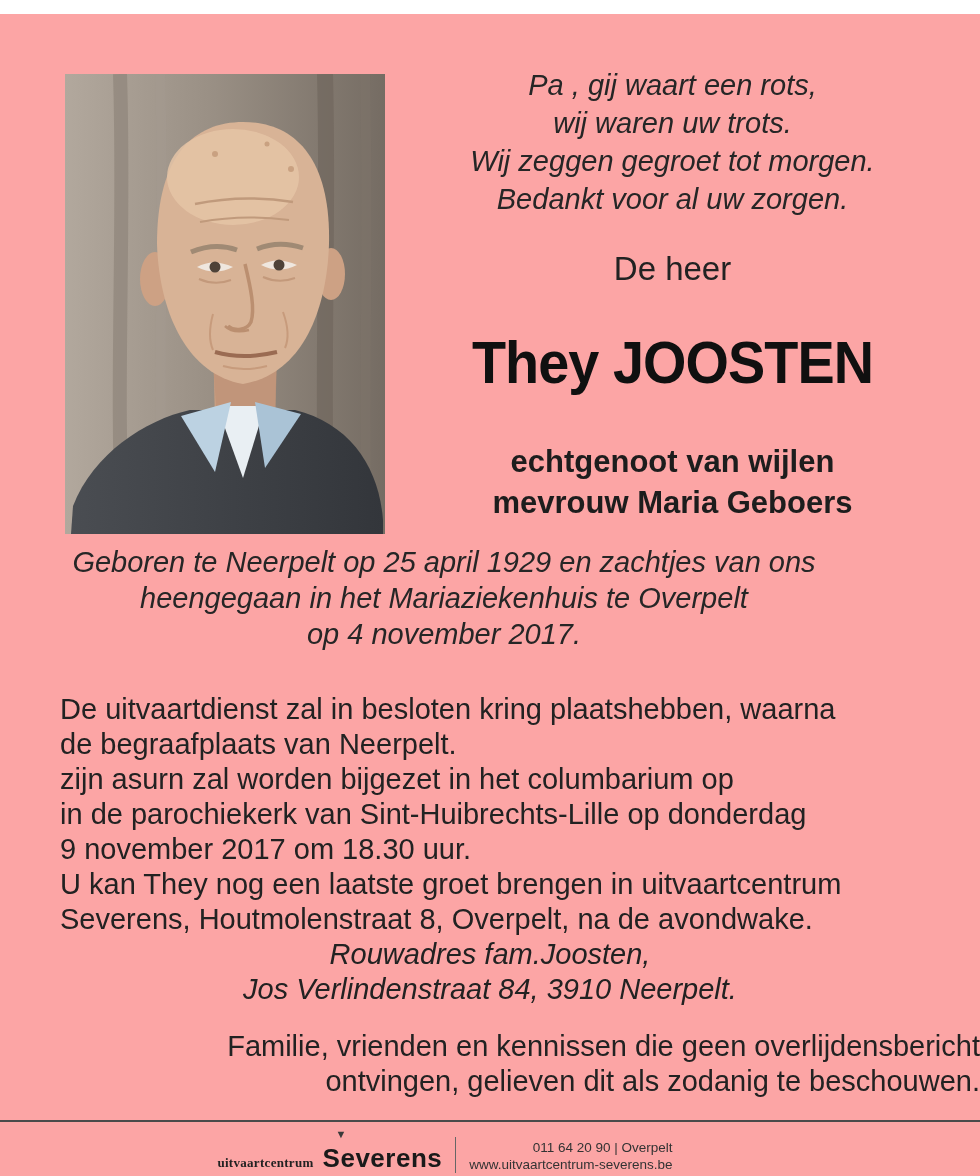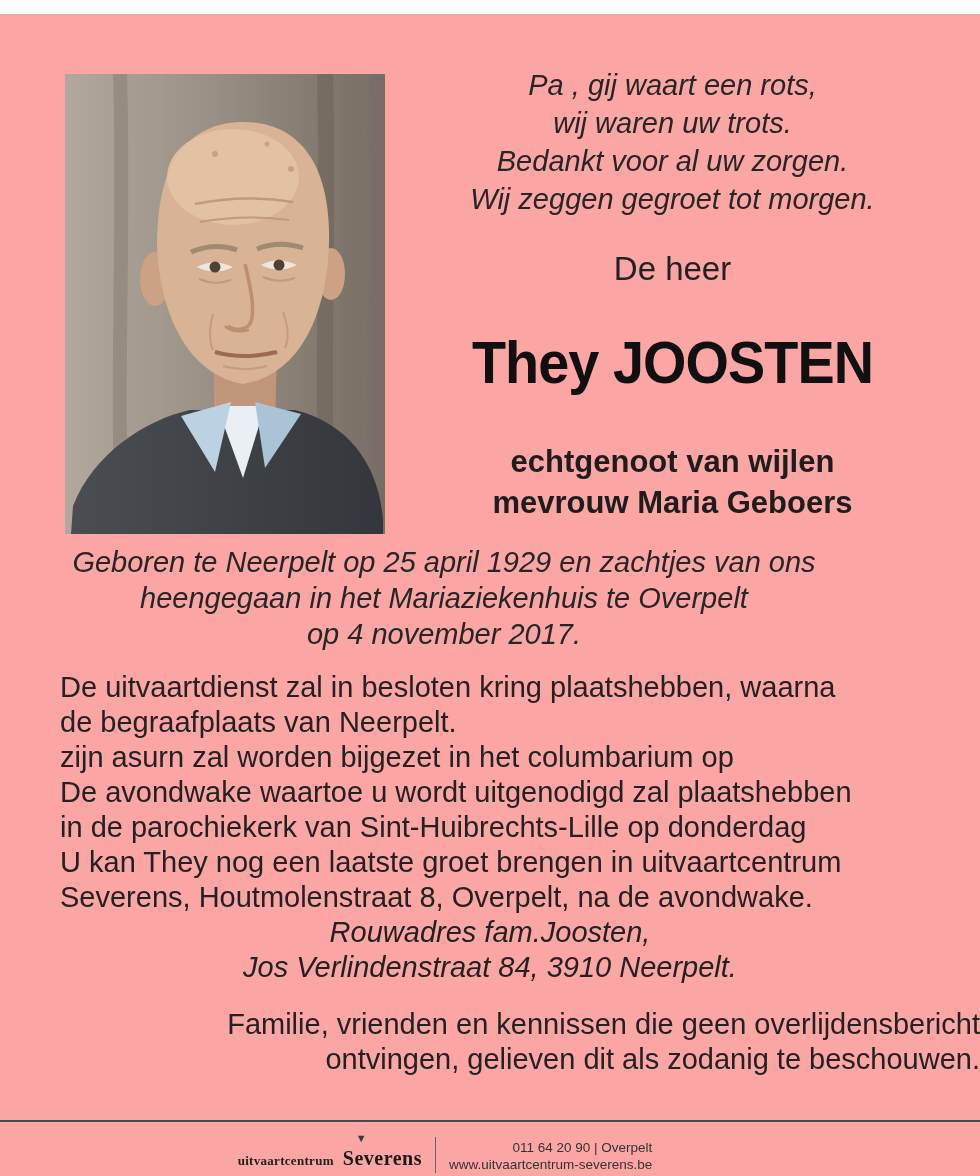--- a/index.html
+++ b/index.html
@@ -23,37 +23,37 @@
   }
   .spouse { margin-top:44px; font-size:31px; font-weight:bold; line-height:41px; color:#1d1d1d; }
 
   
   .dates {
     position:absolute; top:530px; left:0; width:888px; text-align:center;
     font-style:italic; font-size:29px; line-height:36px; color:#262626;
   }
 
   
-  .lower { position:absolute; top:656px; left:0; width:980px; font-size:29px; line-height:35px; color:#222222; }
+  .lower { position:absolute; top:678px; left:0; width:980px; font-size:29px; line-height:35px; color:#222222; }
   .body-block { margin-left:60px; text-align:left; }
   .line { white-space:nowrap; }
   .rouwadres { text-align:center; font-style:italic; }
   .closing { margin-left:60px; margin-top:22px; text-align:right; }
 
   
   .footer-rule { position:absolute; top:1106px; left:0; width:980px; height:2px; background:#4a4a4a; }
   .footer {
     position:absolute; top:1112px; left:0; width:980px; height:52px;
     display:flex; justify-content:center; align-items:center;
     transform:translateX(-45px);
   }
   .brand { position:relative; display:flex; align-items:baseline; gap:9px; padding-top:12px; }
   .tri { position:absolute; top:-2px; left:118px; font-size:11px; color:#3a3a3a; line-height:11px; }
   .brand-prefix { font-size:13px; font-weight:bold; color:#222222; letter-spacing:0.3px;font-family:Liberation Serif, serif; }
-  .brand-name { font-size:20px; font-weight:600; color:#1a1a1a; letter-spacing:0.5px;font-family:Liberation Serif, serif; }
+  .brand-name { font-size:26px; font-weight:600; color:#1a1a1a; letter-spacing:0.5px; }
   .vsep { width:1px; height:36px; background:#666666; margin:0 13px; align-self:center; margin-top:6px; }
   .contact { font-size:13.5px; line-height:17px; color:#333333; text-align:right; padding-top:8px; }
   .bottom-rule { position:absolute; top:1166px; left:0; width:980px; height:2px; background:#c6c6c6; }
 </style>
 </head>
 <body>
 
 <div class="page">
 
   <div class="photo">
@@ -117,44 +117,44 @@
 
       <path d="M150,278 Q178,286 212,278" stroke="#9a6b52" stroke-width="4" fill="none"></path>
       <path d="M158,292 Q178,298 202,292" stroke="#c79b7c" stroke-width="2" fill="none"></path>
     </svg>
   </div>
 
   <div class="right-col">
     <div class="poem">
       <div class="line">Pa , gij waart een rots,</div>
       <div class="line">wij waren uw trots.</div>
+      <div class="line">Wij zeggen gegroet tot morgen.</div>
       <div class="line">Bedankt voor al uw zorgen.</div>
-      <div class="line">Wij zeggen gegroet tot morgen.</div>
     </div>
     <div class="salutation">De heer</div>
     <div class="name">They JOOSTEN</div>
     <div class="spouse">
       <div class="line">echtgenoot van wijlen</div>
       <div class="line">mevrouw Maria Geboers</div>
     </div>
   </div>
 
   <div class="dates">
     <div class="line">Geboren te Neerpelt op 25 april 1929 en zachtjes van ons</div>
     <div class="line">heengegaan in het Mariaziekenhuis te Overpelt</div>
     <div class="line">op 4 november 2017.</div>
   </div>
 
   <div class="lower">
     <div class="body-block">
       <div class="line">De uitvaartdienst zal in besloten kring plaatshebben, waarna</div>
       <div class="line">de begraafplaats van Neerpelt.</div>
       <div class="line">zijn asurn zal worden bijgezet in het columbarium op</div>
-      <div class="line">De avondwake waartoe u wordt uitgenodigd zal plaatshebben</div>
       <div class="line">in de parochiekerk van Sint-Huibrechts-Lille op donderdag</div>
+      <div class="line">9 november 2017 om 18.30 uur.</div>
       <div class="line">U kan They nog een laatste groet brengen in uitvaartcentrum</div>
       <div class="line">Severens, Houtmolenstraat 8, Overpelt, na de avondwake.</div>
     </div>
     <div class="rouwadres">
       <div class="line">Rouwadres fam.Joosten,</div>
       <div class="line">Jos Verlindenstraat 84, 3910 Neerpelt.</div>
     </div>
     <div class="closing">
       <div class="line">Familie, vrienden en kennissen die geen overlijdensbericht</div>
       <div class="line">ontvingen, gelieven dit als zodanig te beschouwen.</div>

